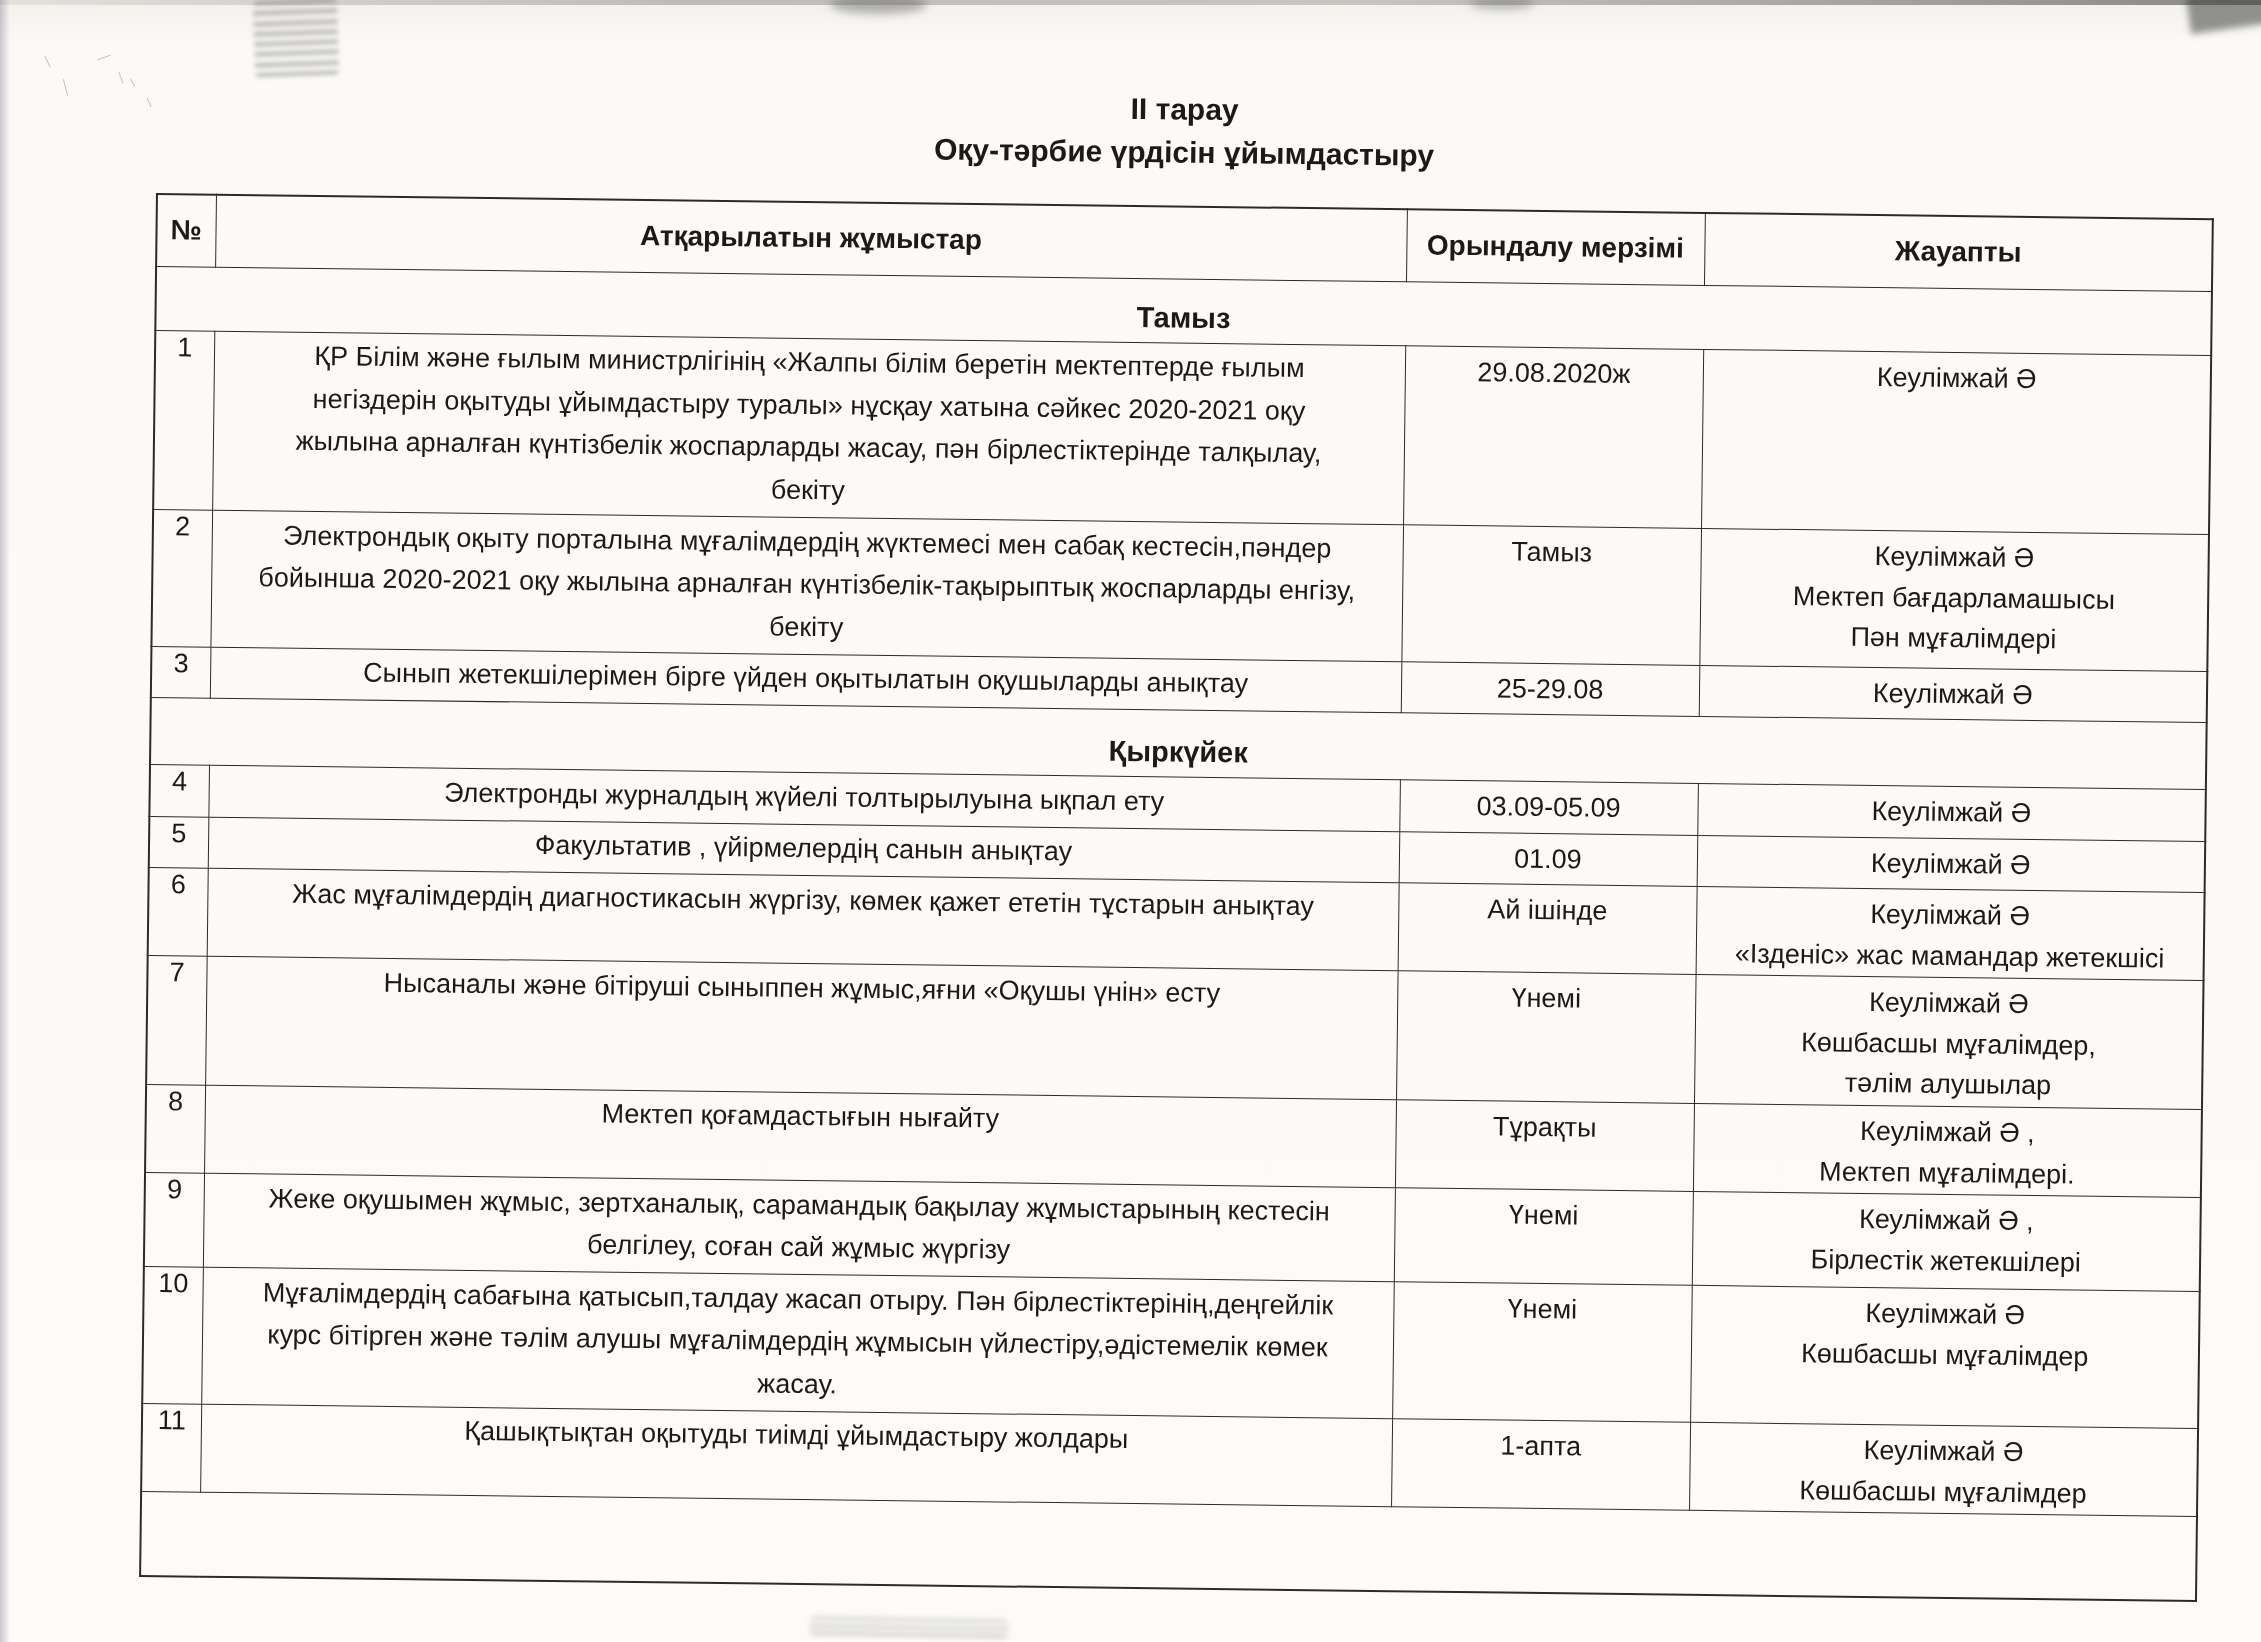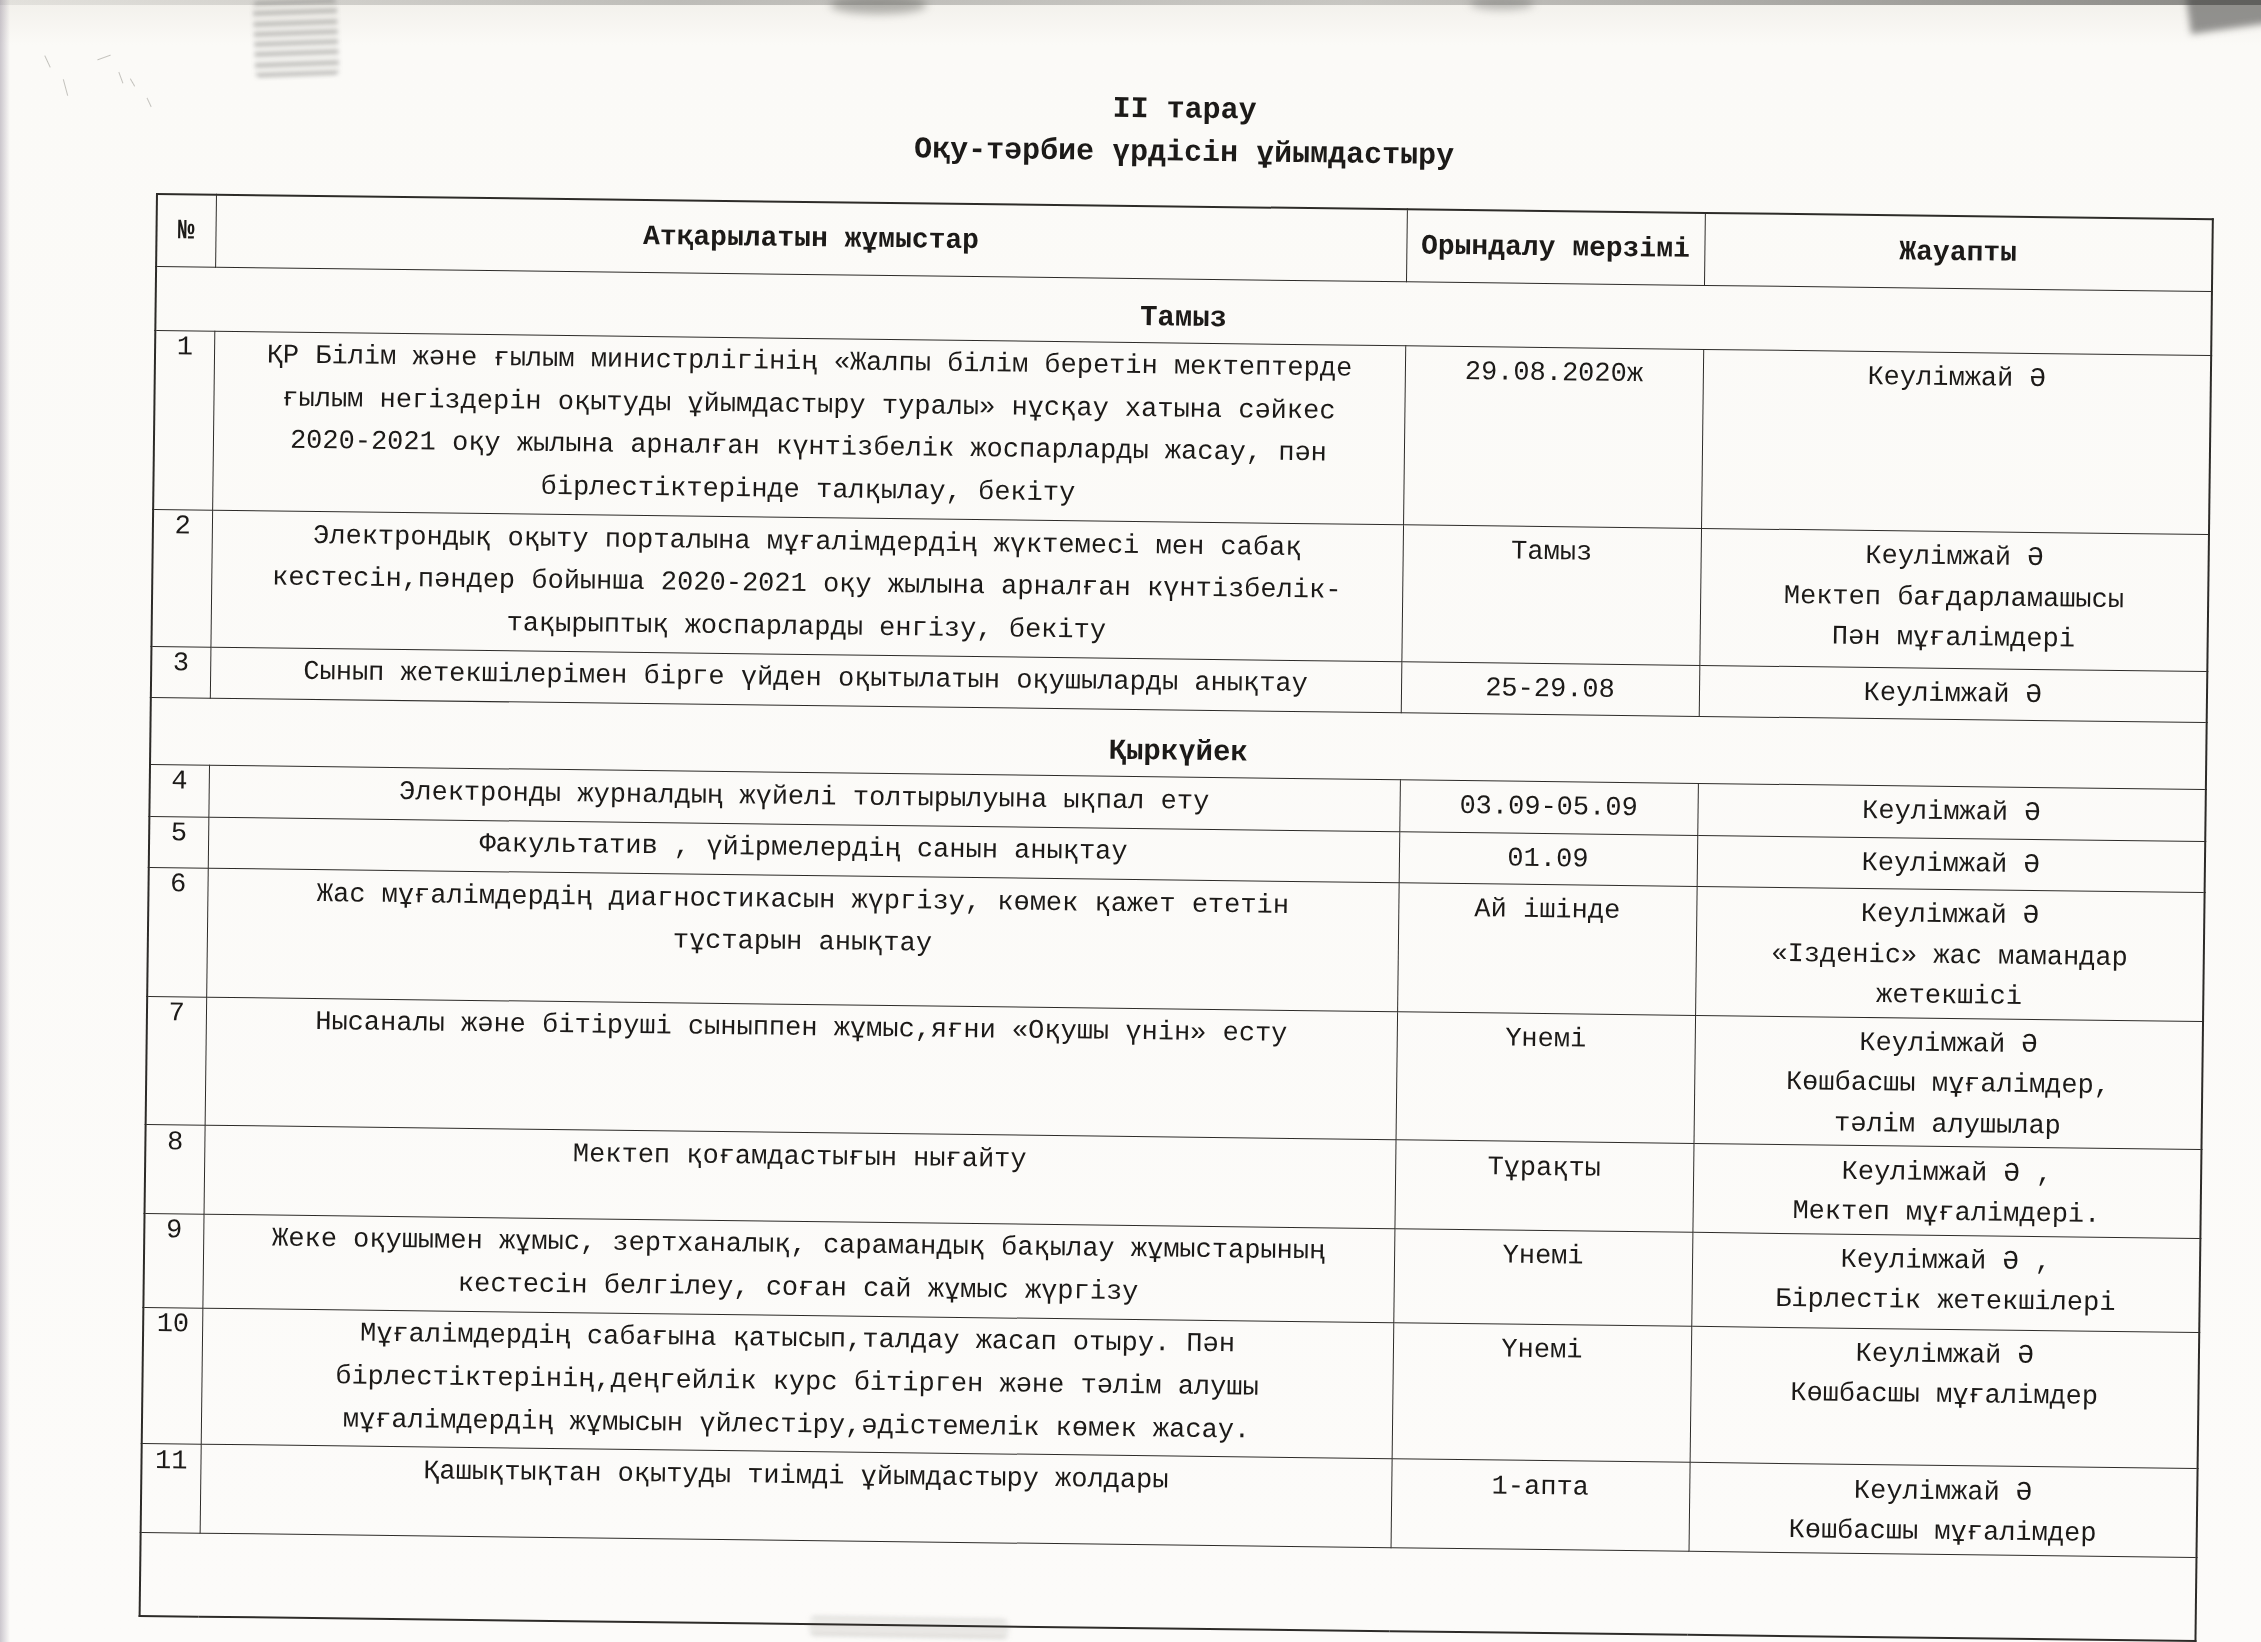--- a/index.html
+++ b/index.html
@@ -5,21 +5,21 @@
   html, body {
     margin: 0; padding: 0;
     width: 2261px; height: 1643px;
     overflow: hidden;
     background: #efeeea;
   }
   .page {
     position: relative;
     width: 2261px; height: 1643px;
     background: linear-gradient(180deg, #f2f0eb 0px, #fbfaf7 45px, #fcfbf9 100%);
-    font-family: Liberation Mono, monospace;
+    font-family: Liberation Sans, sans-serif;
     color: #1c1a18;
     overflow: hidden;
   }
 
   
   .edge-left {
     position: absolute; left: 0; top: 0; width: 10.3px; height: 1643px;
     background: linear-gradient(90deg, rgba(130,120,140,0.40), rgba(130,120,140,0.0));
   }
   .edge-top {

